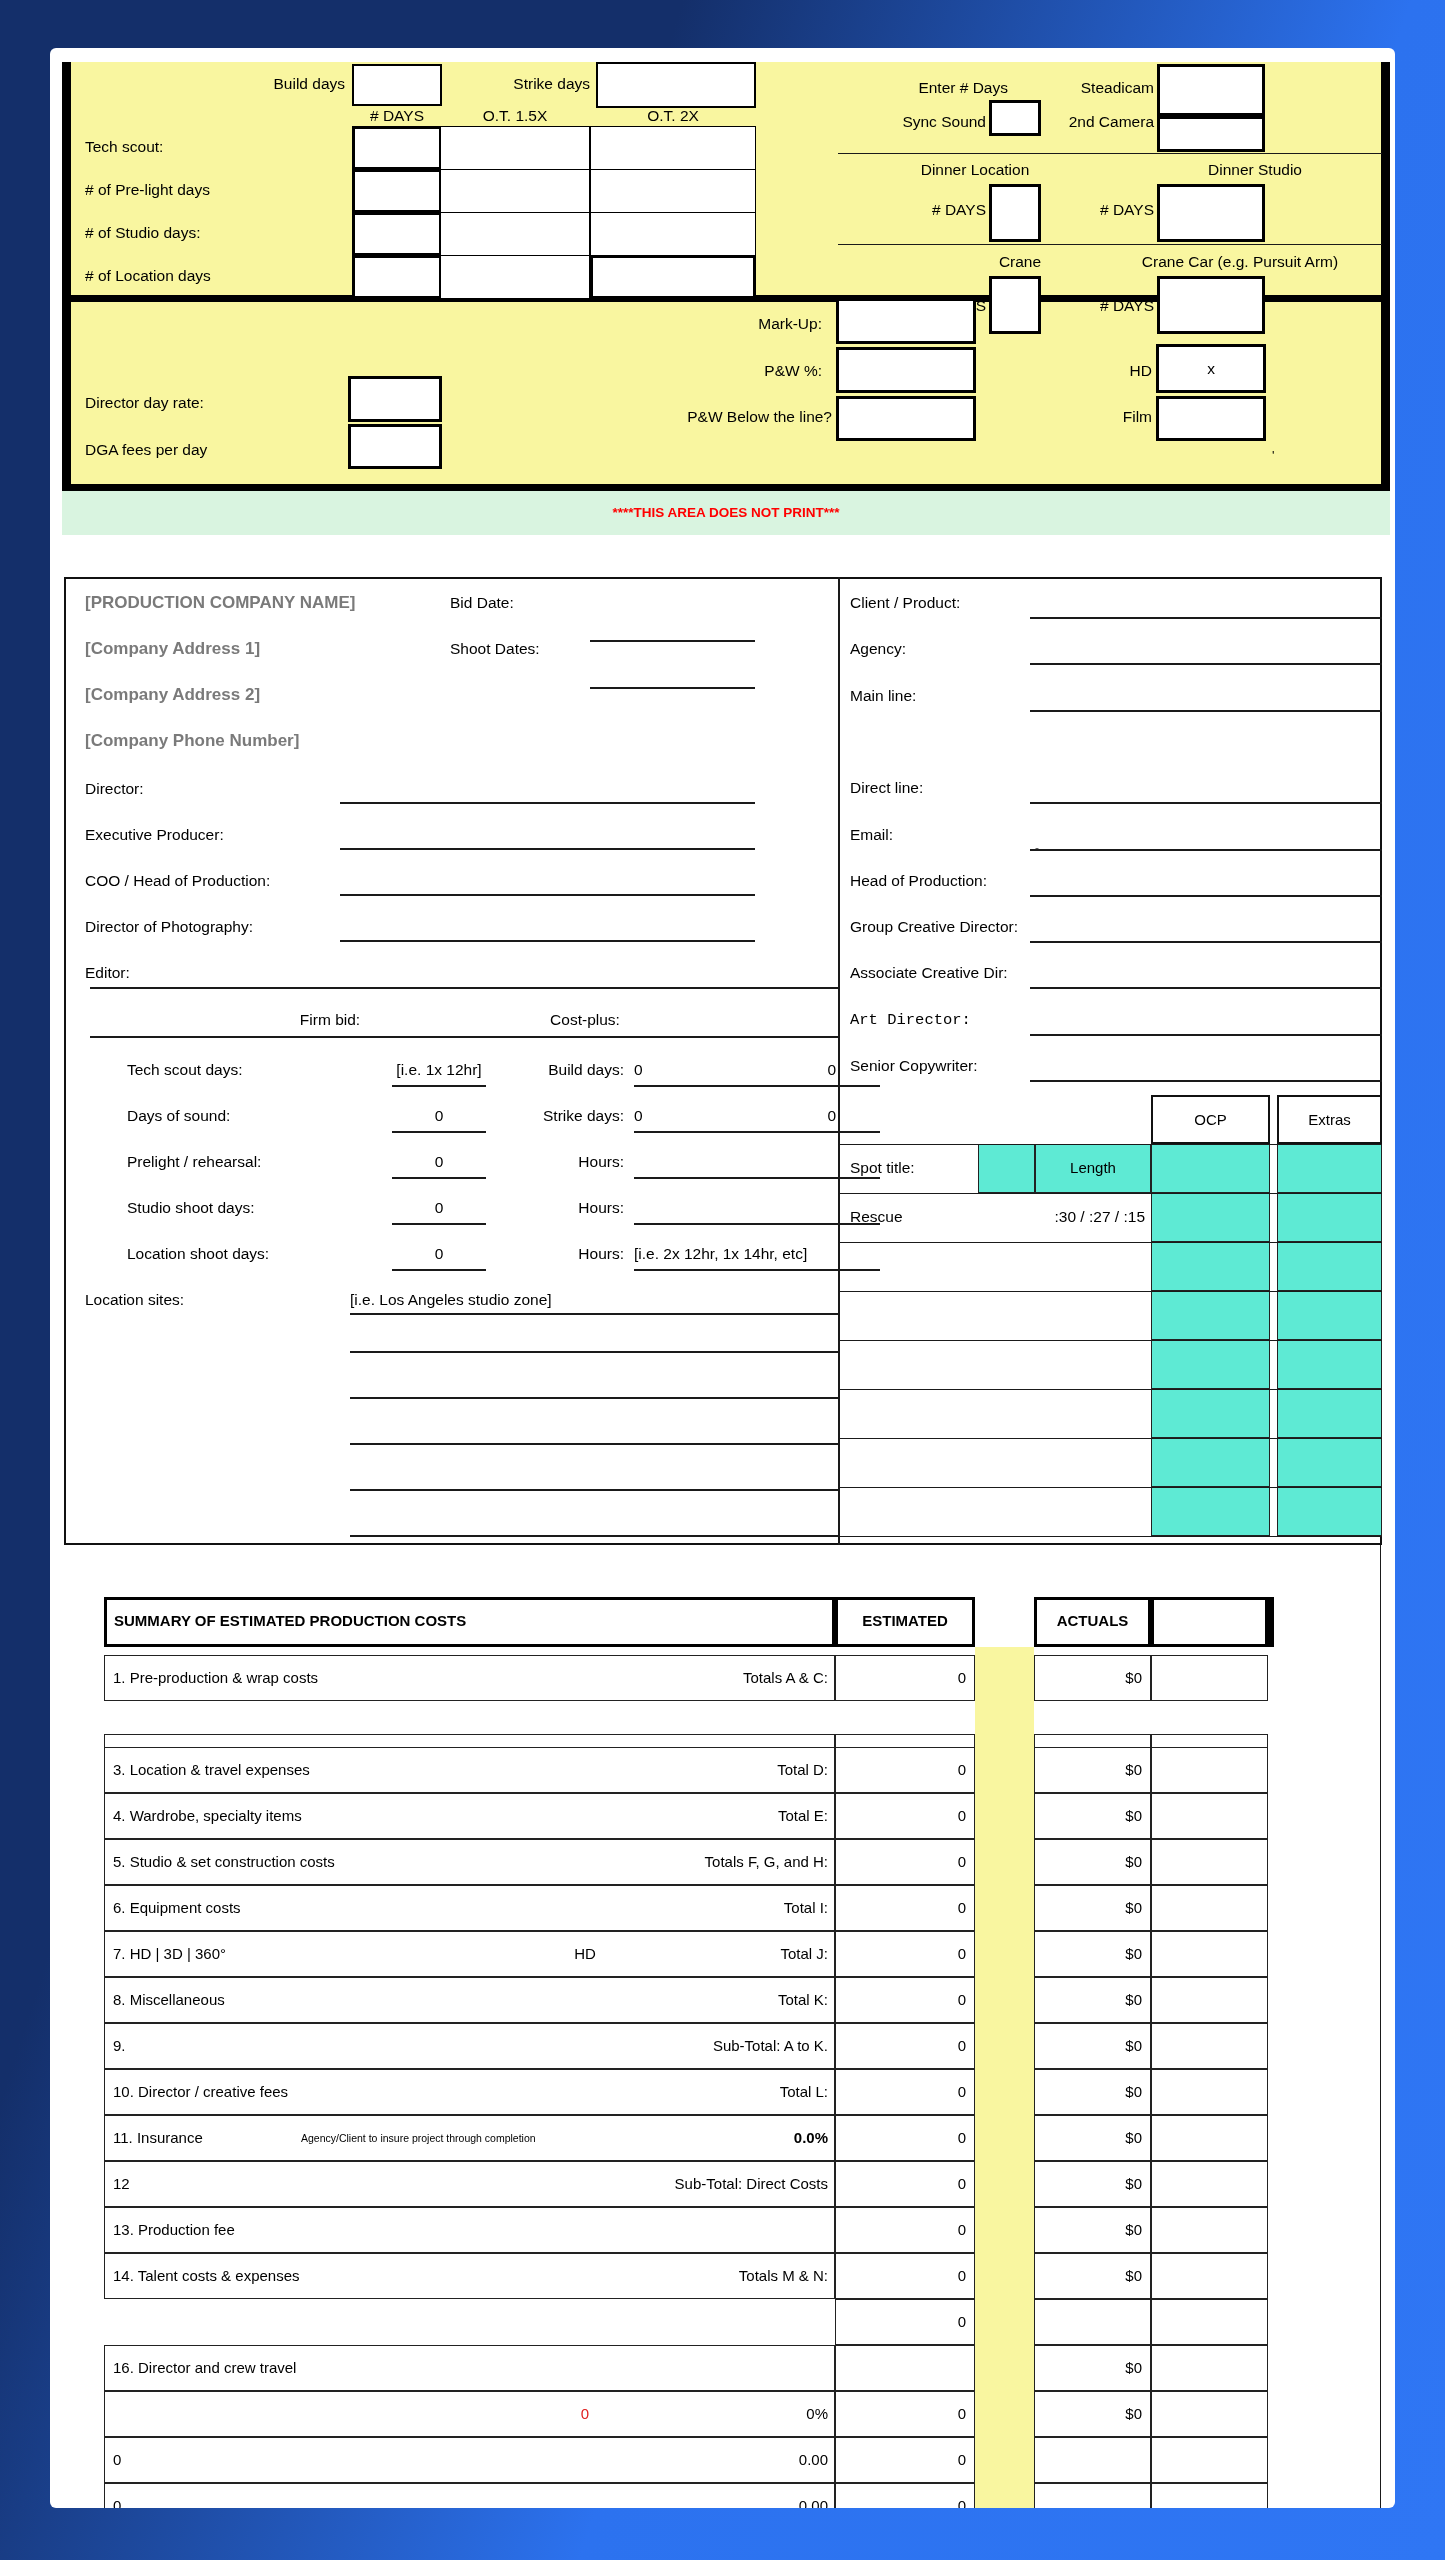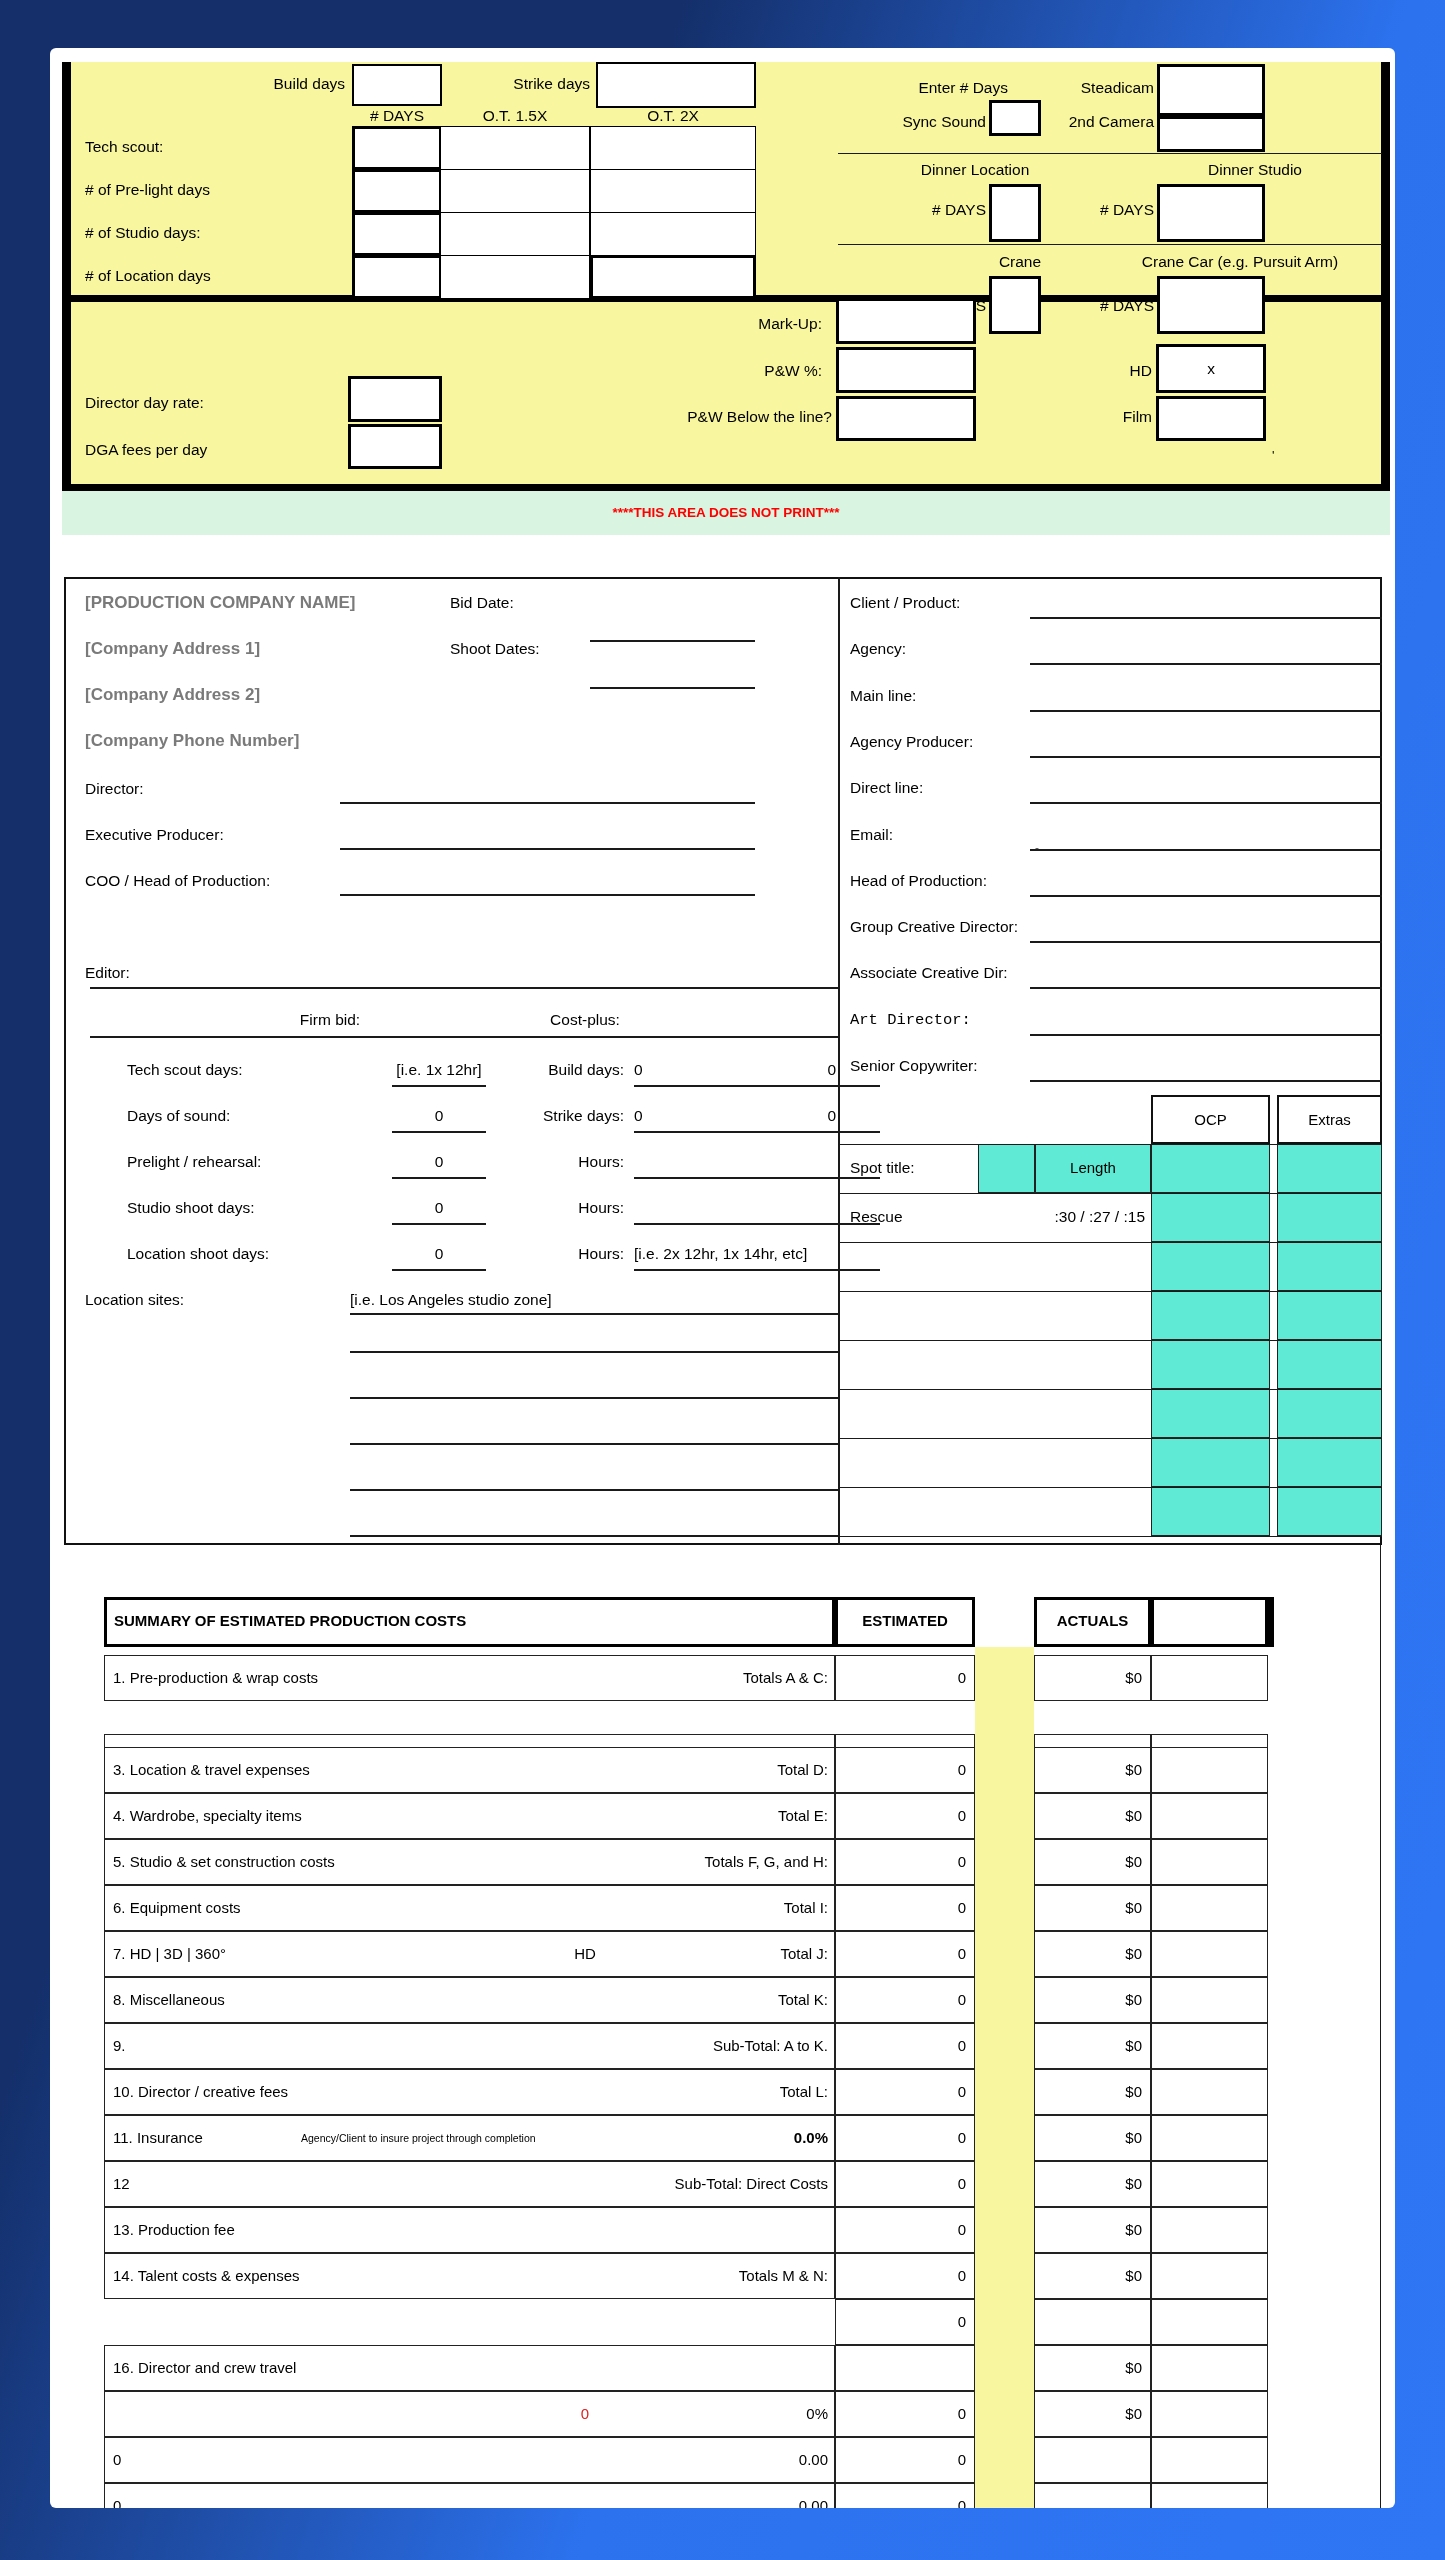--- a/index.html
+++ b/index.html
@@ -141,20 +141,24 @@
       <div class="rfield" style="top: 777px;">
         <span class="lbl" style="left:35px;top:0;">Executive Producer:</span>
         <div class="hl" style="left:290px;top:23px;width:415px;"></div>
       </div>
 
       <div class="rfield" style="top: 823px;">
         <span class="lbl" style="left:35px;top:0;">COO / Head of Production:</span>
         <div class="hl" style="left:290px;top:23px;width:415px;"></div>
       </div>
 
+      <div class="rfield" style="top: 869px;">
+        <span class="lbl" style="left:35px;top:0;">Director of Photography:</span>
+        <div class="hl" style="left:290px;top:23px;width:415px;"></div>
+      </div>
 
       <div class="rfield" style="top: 915px;">
         <span class="lbl" style="left:35px;top:0;">Editor:</span>
 
       </div>
 
     <div class="hl" style="left:40px;top:939px;width:748px;border-top-width:2.5px;"></div>
     <span class="lbl c" style="left:200px;top:962px;width:160px;">Firm bid:</span>
     <span class="lbl c" style="left:455px;top:962px;width:160px;">Cost-plus:</span>
     <div class="hl" style="left:40px;top:988px;width:748px;border-top-width:2.5px;"></div>
@@ -228,24 +232,20 @@
       <div class="rfield" style="top: 591.3px;">
         <span class="lbl" style="left:800px;top:0;">Agency:</span>
         <div class="hl" style="left:980px;top:24px;width:352px;"></div>
       </div>
 
       <div class="rfield" style="top: 637.6px;">
         <span class="lbl" style="left:800px;top:0;">Main line:</span>
         <div class="hl" style="left:980px;top:24px;width:352px;"></div>
       </div>
 
-      <div class="rfield" style="top: 683.9px;">
-        <span class="lbl" style="left:800px;top:0;">Agency Producer:</span>
-        <div class="hl" style="left:980px;top:24px;width:352px;"></div>
-      </div>
 
       <div class="rfield" style="top: 730.2px;">
         <span class="lbl" style="left:800px;top:0;">Direct line:</span>
         <div class="hl" style="left:980px;top:24px;width:352px;"></div>
       </div>
 
       <div class="rfield" style="top: 776.5px;">
         <span class="lbl" style="left:800px;top:0;">Email:</span>
         <div class="hl" style="left:980px;top:24px;width:352px;"></div>
       </div>

